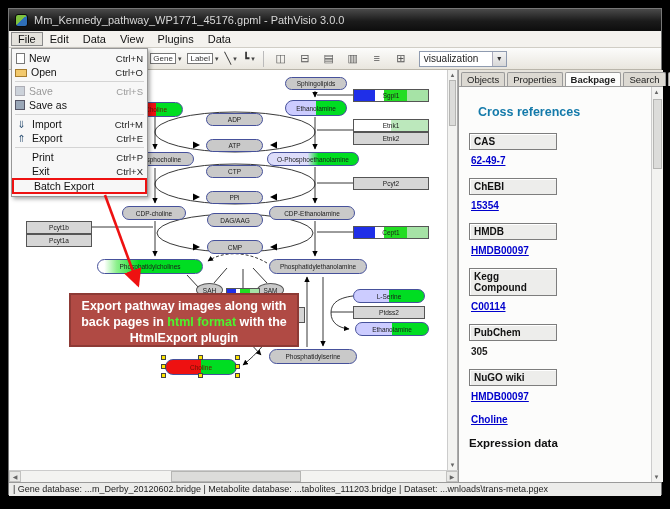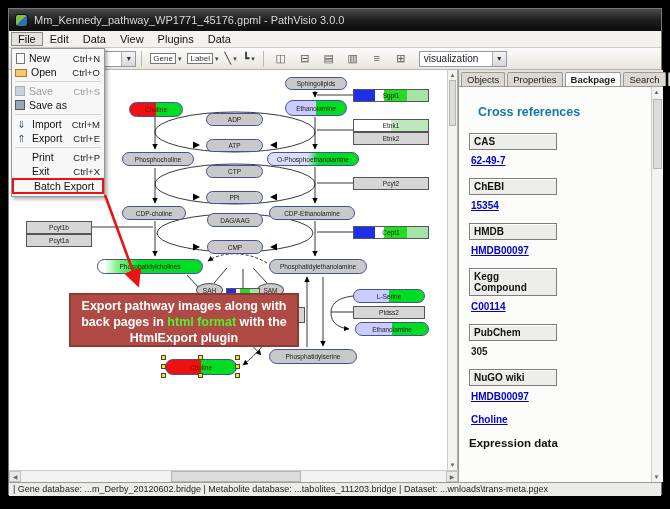--- a/index.html
+++ b/index.html
@@ -70,21 +70,21 @@
   .xval { font-size:10px; font-weight:bold; margin:5px 0 12px 2px; color:#222; }
   .xval.link { color:#0000cc; text-decoration:underline; }
   .expr-heading { font-weight:bold; font-size:11.5px; color:#111; margin-top:4px; }
   .panel-vscroll { width:12px; background:#f3f3f1; border-left:1px solid #ccc; position:relative; }
   .panel-vscroll .thumb { position:absolute; top:12px; left:1px; width:9px; height:70px; background:#dcdcda; border:1px solid #b5b5b3; }
 
   
   .statusbar { height:14px; background:#ececea; border-top:1px solid #9a9a9a; font-size:9px; color:#222; padding:1px 4px; white-space:nowrap; overflow:hidden; }
 
   
-  .filemenu { position:absolute; left:2px; top:39px; width:94px; background:#f7f7f7; border:1px solid #979797; box-shadow:2px 2px 4px rgba(0,0,0,.35); z-index:40; padding:2px 0; font-size:10.5px; }
+  .filemenu { position:absolute; left:2px; top:39px; width:137px; background:#f7f7f7; border:1px solid #979797; box-shadow:2px 2px 4px rgba(0,0,0,.35); z-index:40; padding:2px 0; font-size:10.5px; }
   .fitem { display:flex; align-items:center; height:14px; padding:0 4px 0 3px; color:#111; }
   .fitem.disabled { color:#9a9a9a; }
   .fitem .ic { width:13px; height:11px; margin-right:4px; flex:none; position:relative; }
   .fitem .lbl { flex:1; white-space:nowrap; }
   .fitem .sc { font-size:9.5px; color:#222; }
   .fitem.disabled .sc { color:#9a9a9a; }
   .fitem .sub { font-size:8px; color:#333; }
   .fsep { height:1px; background:#d4d4d4; margin:2px 3px; }
   .fitem.boxed { border:2px solid #ee1111; height:16px; }
   .ic-doc { background:#fff; border:1px solid #777; width:9px !important; height:11px !important; margin-left:1px; }

